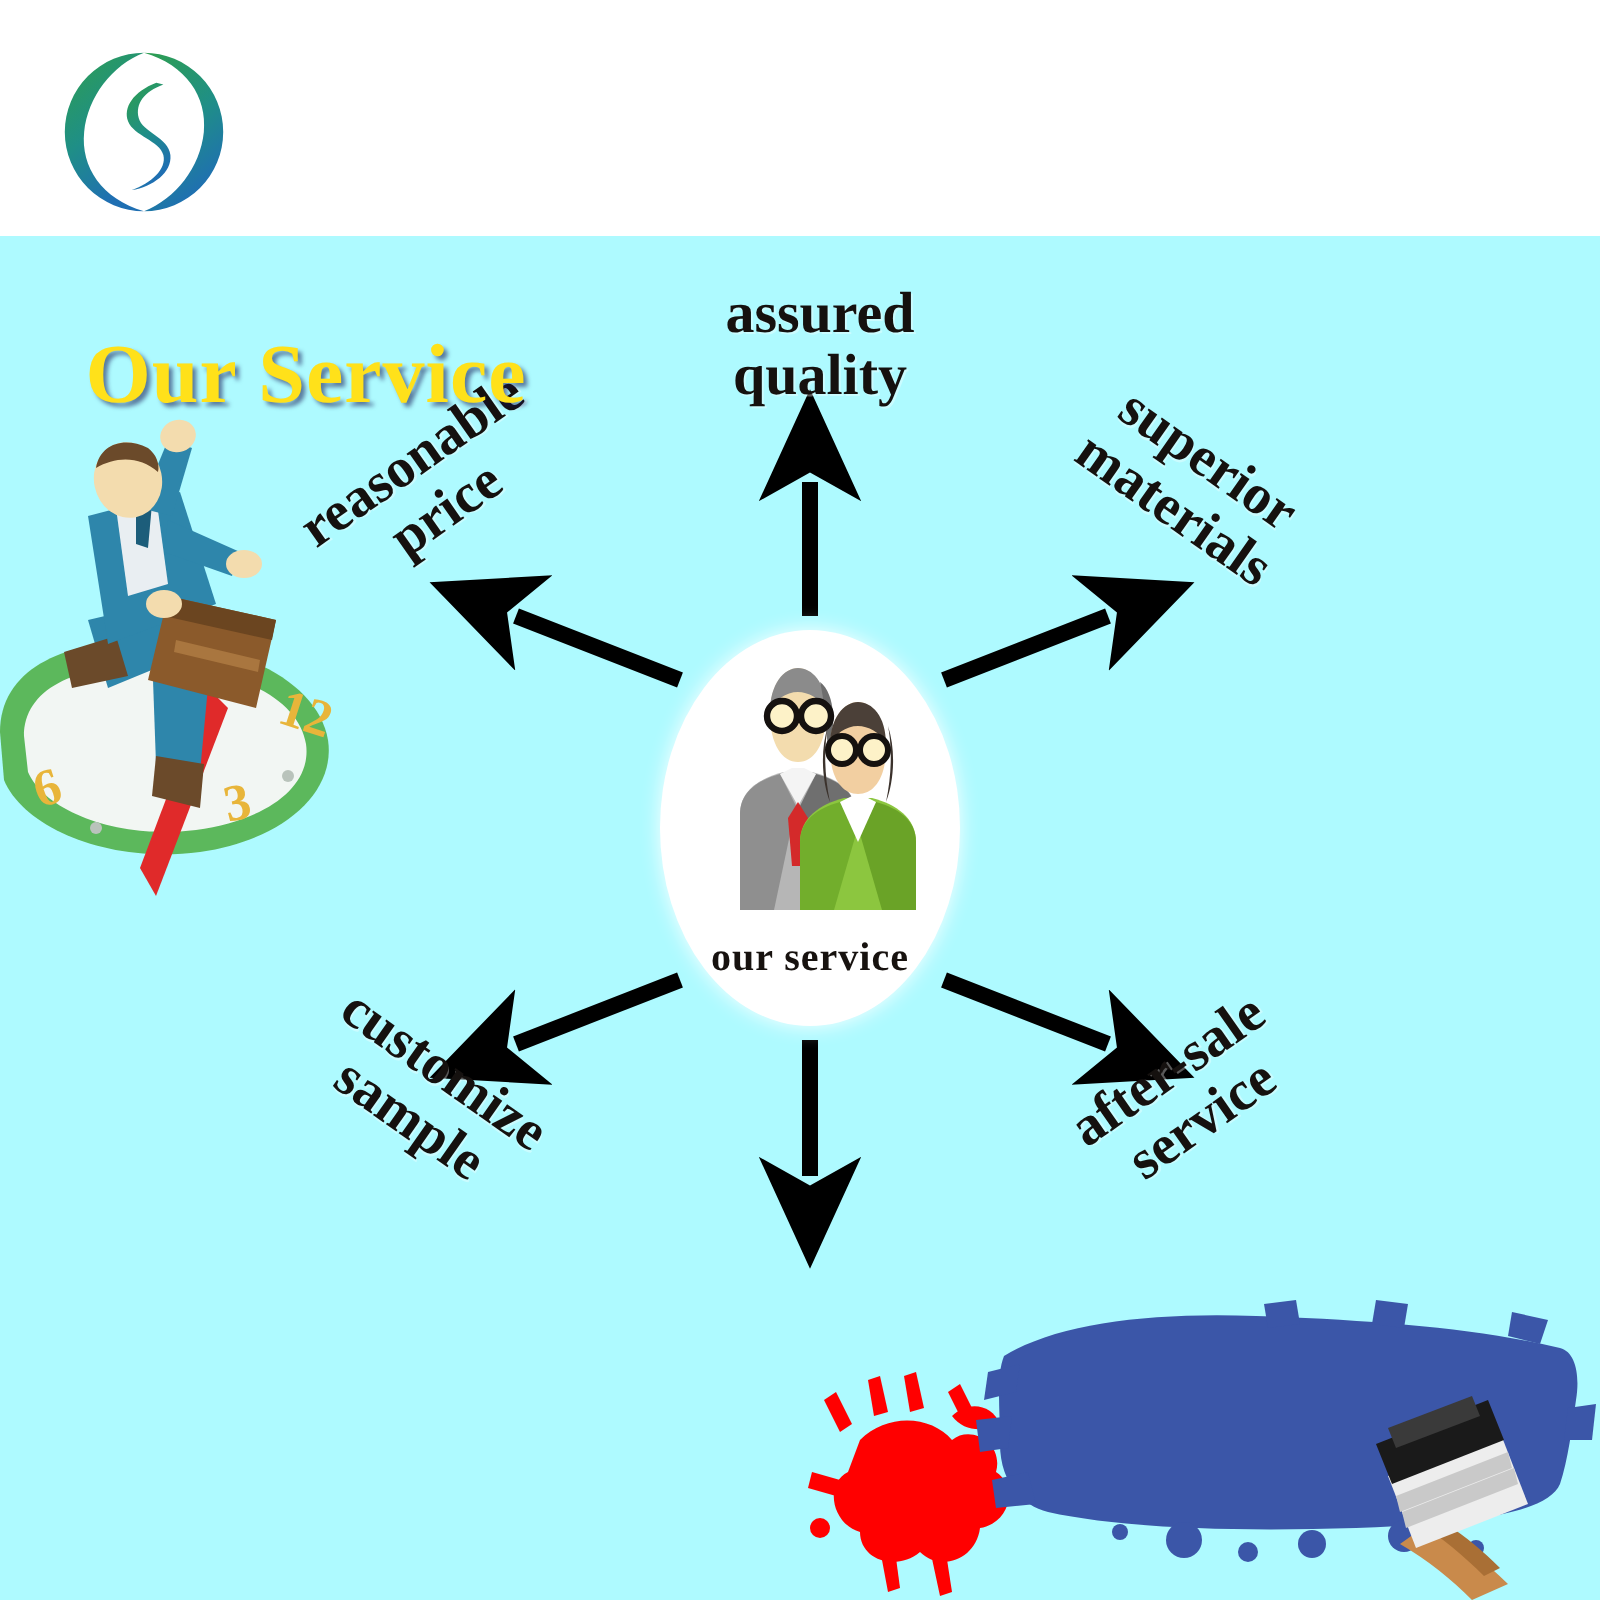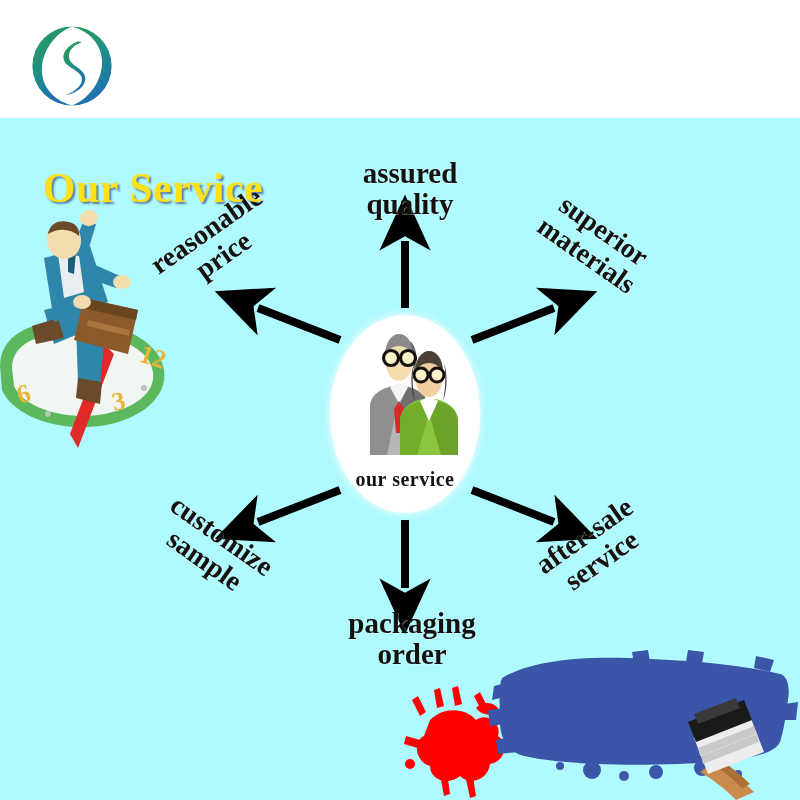--- a/index.html
+++ b/index.html
@@ -16,21 +16,21 @@
   #logo{position:absolute;left:28px;top:22px;width:88px;height:88px;}
 
   
   #canvas{position:absolute;left:0;top:118px;width:800px;height:682px;background:#aefaff;overflow:hidden;}
 
   
   .lbl{position:absolute;color:#15110f;font-weight:700;line-height:1.08;
        text-align:center;white-space:pre-line;
        font-family:"Liberation Serif","DejaVu Serif",serif;
        text-shadow:1px 1px 0 rgba(255,255,255,.35);}
-  #lbl-top{left:330px;top:40px;width:160px;font-size:29px;}
+  #lbl-top{left:330px;top:24px;width:160px;font-size:29px;}
   #lbl-bottom{left:322px;top:490px;width:180px;font-size:29px;}
   #lbl-tl{left:120px;top:95px;width:190px;font-size:28px;transform:rotate(-35deg);transform-origin:50% 50%;}
   #lbl-tr{left:500px;top:95px;width:190px;font-size:28px;transform:rotate(35deg);transform-origin:50% 50%;}
   #lbl-bl{left:118px;top:400px;width:190px;font-size:28px;transform:rotate(35deg);transform-origin:50% 50%;}
   #lbl-br{left:498px;top:400px;width:190px;font-size:28px;transform:rotate(-35deg);transform-origin:50% 50%;}
 
   
   #arrows{position:absolute;left:0;top:0;width:800px;height:682px;}
 
   
@@ -107,22 +107,20 @@
     <div class="lbl" id="lbl-top">assured
 quality</div>
     <div class="lbl" id="lbl-tl">reasonable
 price</div>
     <div class="lbl" id="lbl-tr">superior
 materials</div>
     <div class="lbl" id="lbl-bl">customize
 sample</div>
     <div class="lbl" id="lbl-br">after-sale
 service</div>
-    <div class="lbl" id="lbl-bottom">packaging
-order</div>
 
     <div id="center">
       <svg id="center-people" viewBox="0 0 130 126">
 
         <g>
           <path d="M30 126 L30 78 C30 66 40 60 52 57 L66 57 C78 60 88 66 88 78 L88 126 Z" fill="#b6b6b6"></path>
           <path d="M30 126 L30 78 C30 67 39 61 50 58 L58 74 L47 126 Z" fill="#8f8f8f"></path>
           <path d="M88 126 L88 78 C88 67 79 61 68 58 L60 74 L71 126 Z" fill="#6f6f6f"></path>
           <path d="M50 58 L59 74 L68 58 L62 55 L56 55 Z" fill="#f4f4f4"></path>
           <path d="M59 72 L64 80 L62 104 L56 104 L54 80 Z" fill="#d42a2a"></path>

